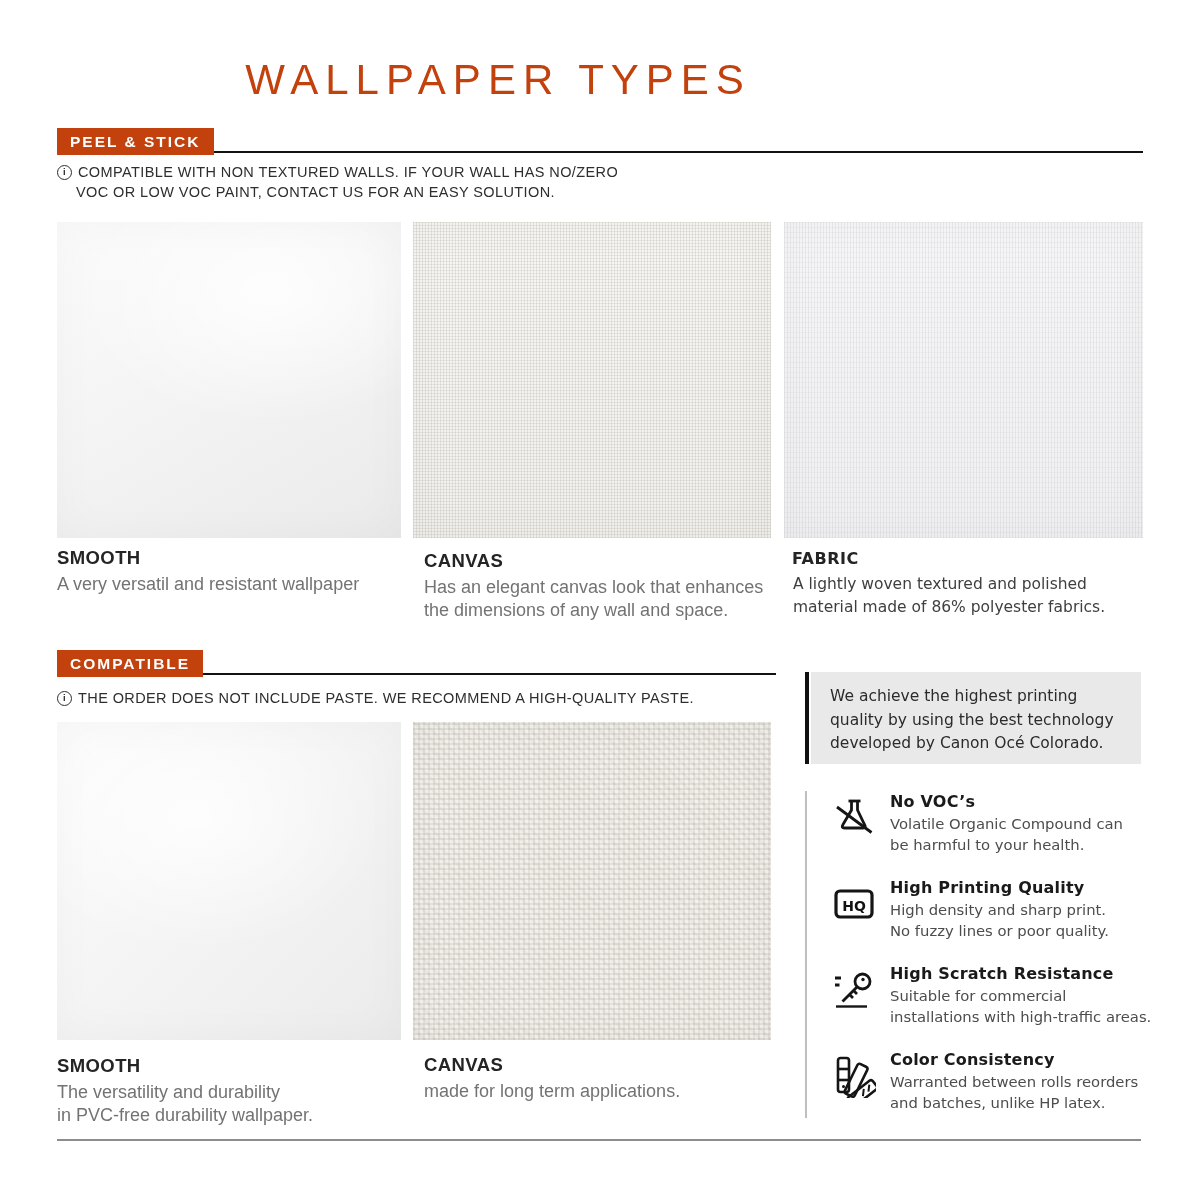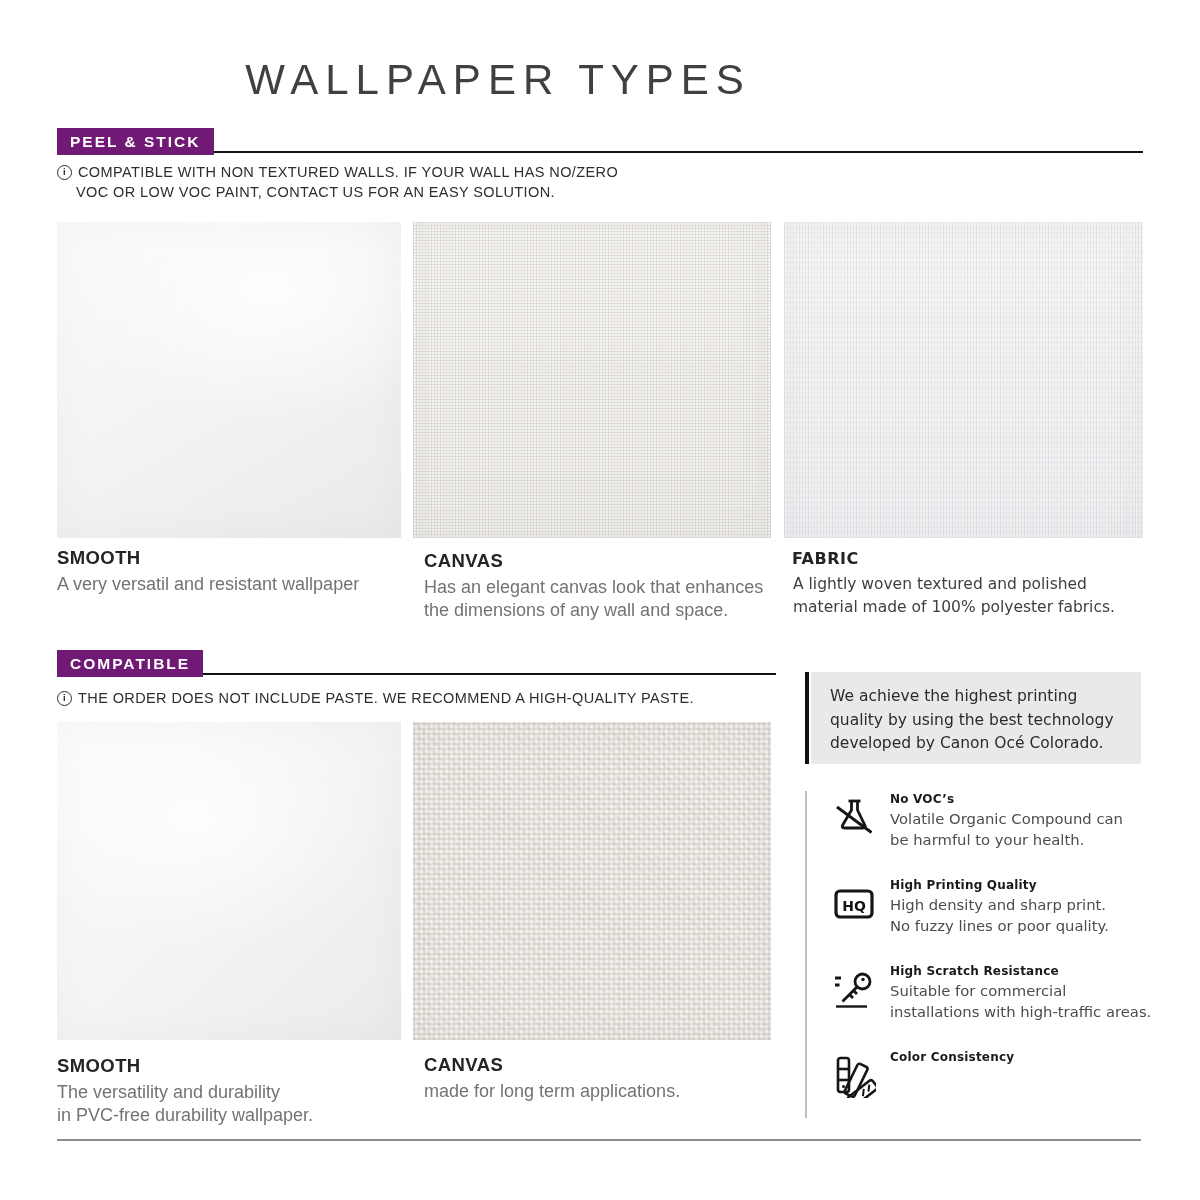--- a/index.html
+++ b/index.html
@@ -2,24 +2,24 @@
 <html><head>
 <meta charset="utf-8">
 <style>
   html,body{margin:0;padding:0;background:#ffffff;}
   #canvas{position:relative;width:1200px;height:1200px;background:#ffffff;overflow:hidden;
           font-family:"Liberation Sans",sans-serif;color:#1d1d1d;}
   .abs{position:absolute;}
 
   
   .page-title{left:0;top:56px;width:996px;text-align:center;font-size:42px;font-weight:400;
-              letter-spacing:7px;color:#404040;}
-
-  
-  .badge{background:#701a75;color:#ffffff;font-weight:700;font-size:15.5px;letter-spacing:2px;
+              letter-spacing:7px;color:#c2410c;}
+
+  
+  .badge{background:#c2410c;color:#ffffff;font-weight:700;font-size:15.5px;letter-spacing:2px;
          padding:5px 13px 4px 13px;z-index:2;}
   .rule{border-top:2px solid #121212;height:0;}
   .rule1{left:57px;top:151px;width:1086px;}
   .rule2{left:57px;top:673px;width:719px;}
 
   
   .note{font-size:14.5px;letter-spacing:.4px;color:#2e2e2e;line-height:20px;}
   .note-line{display:flex;align-items:center;}
   .note-indent{padding-left:19px;}
   .info-ic{display:inline-flex;align-items:center;justify-content:center;width:13px;height:13px;
@@ -61,21 +61,21 @@
   
   .quote-bar{left:805px;top:672px;width:4px;height:92px;background:#111111;}
   .quote-box{left:811px;top:672px;width:330px;height:92px;background:#e9e9e9;box-sizing:border-box;
              padding:13px 0 0 19px;font-family:"DejaVu Sans",sans-serif;font-size:15.5px;
              line-height:23.5px;color:#2b2b2b;}
   .quote-box span{display:block;white-space:nowrap;}
   .feat-rule{left:805px;top:791px;width:2px;height:327px;background:#bfbfbf;}
   .feature{left:805px;width:395px;height:86px;}
   .feat-icon{position:absolute;left:27px;top:4px;width:44px;height:44px;}
   .feat-text{position:absolute;left:85px;top:0;font-family:"DejaVu Sans",sans-serif;}
-  .feat-title{font-size:12px;font-weight:700;color:#1a1a1a;letter-spacing:.2px;white-space:nowrap;}
+  .feat-title{font-size:16px;font-weight:700;color:#1a1a1a;letter-spacing:.2px;white-space:nowrap;}
   .feat-desc{margin-top:3px;font-size:14.8px;line-height:20.5px;color:#4d4d4d;}
   .feat-desc span{display:block;white-space:nowrap;}
 
   .bottom-rule{left:57px;top:1139px;width:1084px;border-top:2px solid #8d8d8d;height:0;}
 
   svg .st{stroke:#151515;stroke-width:2.8;fill:none;}
 </style>
 </head>
 <body>
 
@@ -105,21 +105,21 @@
 
   <div class="abs sw-label" style="left:424px;top:550px;">CANVAS</div>
   <div class="abs sw-desc" style="left:424px;top:576px;">
     <span>Has an elegant canvas look that enhances</span>
     <span>the dimensions of any wall and space.</span>
   </div>
 
   <div class="abs geo fabric-label" style="left:792px;top:549px;">FABRIC</div>
   <div class="abs geo fabric-desc" style="left:793px;top:573px;">
     <span>A lightly woven textured and polished</span>
-    <span>material made of 100% polyester fabrics.</span>
+    <span>material made of 86% polyester fabrics.</span>
   </div>
 
   <div class="abs rule rule2"></div>
   <div class="abs badge" style="left:57px;top:650px;">COMPATIBLE</div>
 
   <div class="abs note" style="left:57px;top:688px;">
     <div class="note-line">
       <span class="info-ic">i</span>
       <span>THE ORDER DOES NOT INCLUDE PASTE. WE RECOMMEND A HIGH-QUALITY PASTE.</span>
     </div>
@@ -214,18 +214,22 @@
           <g transform="rotate(52 11 36)">
               <rect x="20" y="7" width="11" height="31" rx="2.5"></rect>
             <path d="M23 12 l5 5 M23 19 l5 5" style="stroke-width:2"></path>
             </g>
         </g>
         <circle cx="11.5" cy="32.5" r="1.5" fill="#151515"></circle>
       </svg>
     </div>
     <div class="feat-text">
       <div class="feat-title">Color Consistency</div>
+      <div class="feat-desc">
+        <span>Warranted between rolls reorders</span>
+        <span>and batches, unlike HP latex.</span>
+      </div>
     </div>
   </div>
 
   <div class="abs bottom-rule"></div>
 
 </div>
 
 </body></html>

